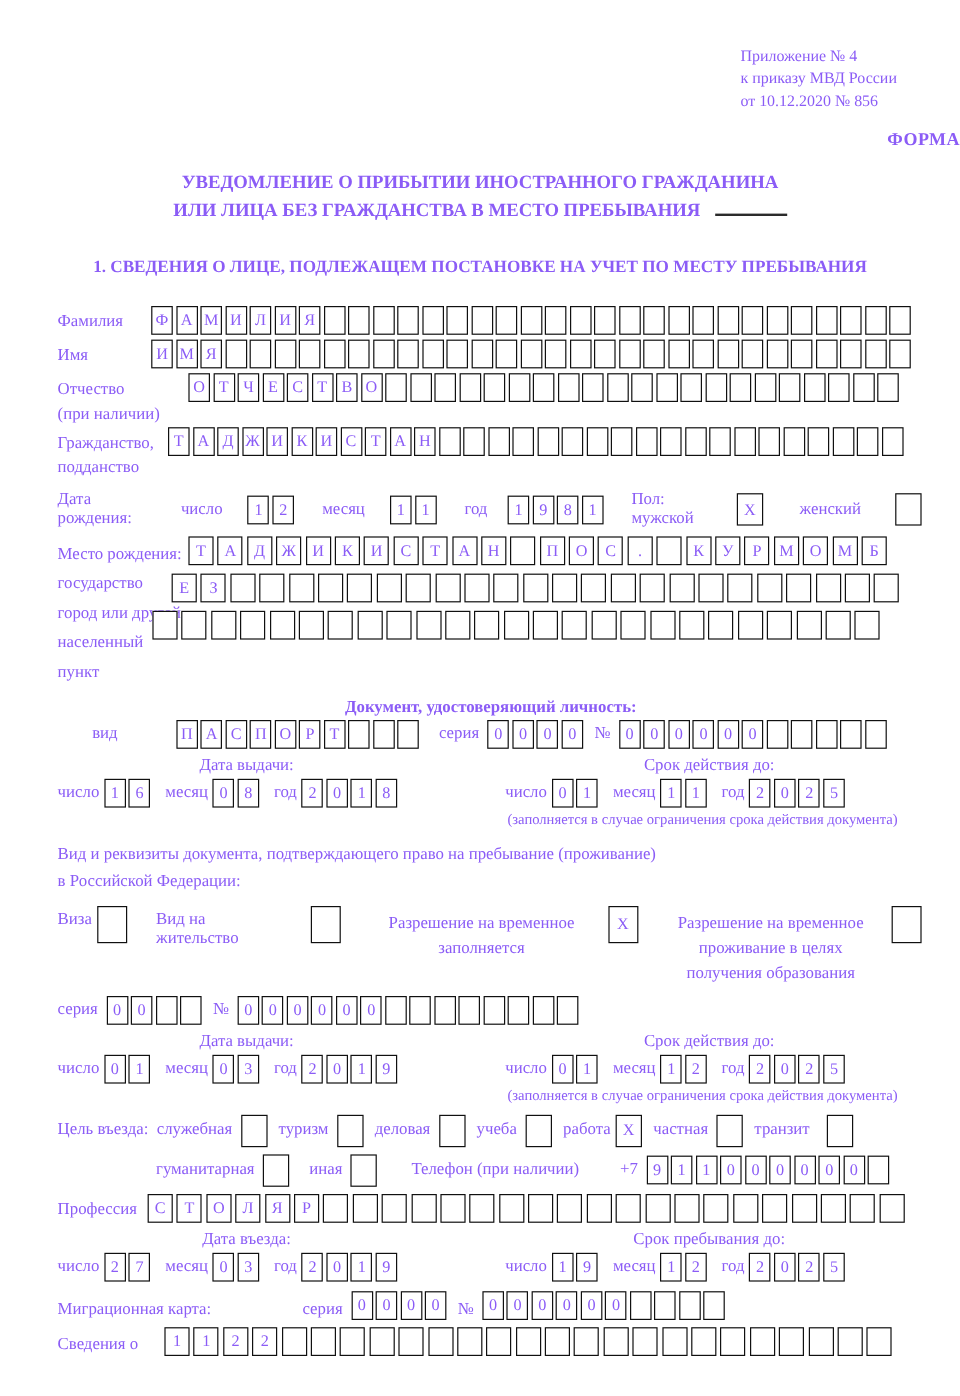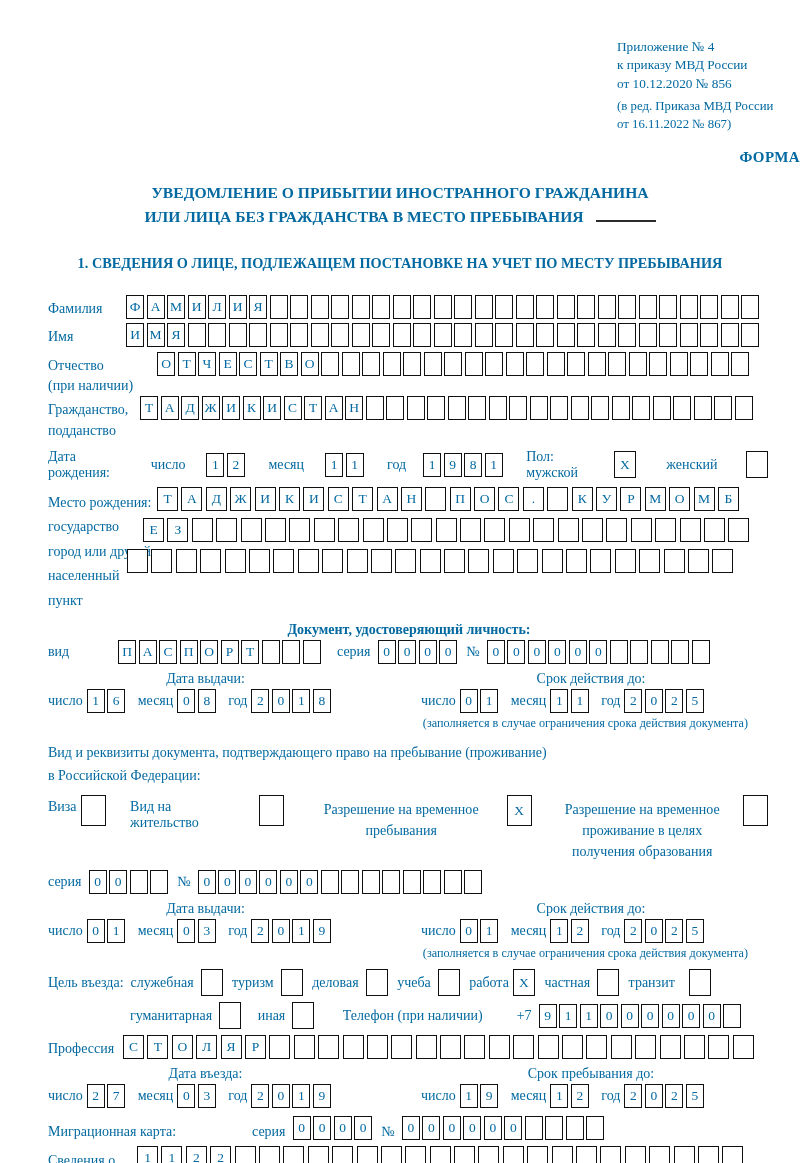--- a/index.html
+++ b/index.html
@@ -1,17 +1,17 @@
 <!DOCTYPE html>
 <html><head>
 <meta charset="utf-8">
 <style>
   html,body{margin:0;padding:0;background:#fff;}
   .page{position:relative;width:800px;height:1163px;background:#fff;overflow:hidden;
-        font-family:"Liberation Serif","DejaVu Serif",serif;color:#0369a1;font-size:14px;}
+        font-family:"Liberation Serif","DejaVu Serif",serif;color:#8b5cf6;font-size:14px;}
   .annex{margin-left:617px;margin-top:38px;line-height:1.38;font-size:13.3px;}
   .annex .note{margin-top:5px;font-size:12.8px;}
   .forma{text-align:right;font-weight:bold;font-size:15px;margin-top:16px;letter-spacing:.4px;}
   .title{text-align:center;font-weight:bold;font-size:15.6px;margin-top:15px;line-height:1.5;}
   .blank-line{display:inline-block;width:60px;height:13px;border-bottom:2.4px solid #2b2b2b;margin-left:12px;}
   .sec1{font-weight:bold;font-size:14.3px;margin-top:27px;text-align:center;white-space:nowrap;}
   .content{padding:0 30px 0 48px;}
   .frow{display:flex;align-items:flex-start;margin-top:4px;}
   .lbl{flex:none;padding-top:4px;line-height:1.45;}
   .cells{display:inline-flex;flex:none;}
@@ -27,39 +27,35 @@
   .col-l{width:315px;flex:none;}
   .col-r{margin-left:58px;width:340px;flex:none;}
   .dhead{text-align:center;margin-bottom:2px;}
   .dvals{display:flex;align-items:center;}
   .dvals .dl{margin-right:4px;}
   .dvals .grp{margin-left:10px;}
   .note-r{text-align:right;font-size:12.2px;margin-top:3px;padding-right:22px;}
   .intro{margin-top:11px;line-height:1.6;}
   .optrow{display:flex;align-items:flex-start;margin-top:8px;}
   .opt-lbl2{text-align:center;line-height:1.5;}
-  .mt2{margin-top:2px;} .mt6{margin-top:6px;} .mt8{margin-top:8px;}
+  .mt2{margin-top:2px;justify-content:center;} .mt6{margin-top:6px;} .mt8{margin-top:8px;}
   .stack{display:flex;flex-direction:column;}
   .bp-r2{margin-left:-14px;margin-top:7px;}
   .bp-r3{margin-left:-30px;margin-top:7px;}
   .lr-rows .cells{margin-top:0;}
 </style>
 </head>
 <body>
 
 <div class="page">
 
   <div class="annex">
     <div>Приложение № 4</div>
     <div>к приказу МВД России</div>
     <div>от 10.12.2020 № 856</div>
-    <div class="note">
-      <div>(в ред. Приказа МВД России</div>
-      <div>от 16.11.2022 № 867)</div>
-    </div>
   </div>
 
   <div class="forma">ФОРМА</div>
 
   <div class="title">
     <div>УВЕДОМЛЕНИЕ О ПРИБЫТИИ ИНОСТРАННОГО ГРАЖДАНИНА</div>
     <div><span>ИЛИ ЛИЦА БЕЗ ГРАЖДАНСТВА В МЕСТО ПРЕБЫВАНИЯ</span><span class="blank-line"></span></div>
   </div>
 
   <div class="sec1">1. СВЕДЕНИЯ О ЛИЦЕ, ПОДЛЕЖАЩЕМ ПОСТАНОВКЕ НА УЧЕТ ПО МЕСТУ ПРЕБЫВАНИЯ</div>
@@ -433,21 +429,21 @@
       <span class="tpad">Виза</span>
       <span class="cells cbL" style="margin-left:4px;">
           <span class="cell"></span>
         </span>
       <span class="tpad" style="margin-left:22px;">Вид на жительство</span>
       <span class="cells cbL" style="margin-left:16px;">
           <span class="cell"></span>
         </span>
       <span class="opt-lbl2 tpad" style="margin-left:20px;width:192px;">
         <span>Разрешение на временное</span><br>
-        <span>пребывания</span>
+        <span>заполняется</span>
       </span>
       <span class="cells cbL" style="margin-left:10px;">
           <span class="cell">X</span>
         </span>
       <span class="opt-lbl2 tpad" style="margin-left:16px;width:186px;">
         <span>Разрешение на временное</span><br>
         <span>проживание в целях</span><br>
         <span>получения образования</span>
       </span>
       <span class="cells cbL" style="margin-left:8px;">

